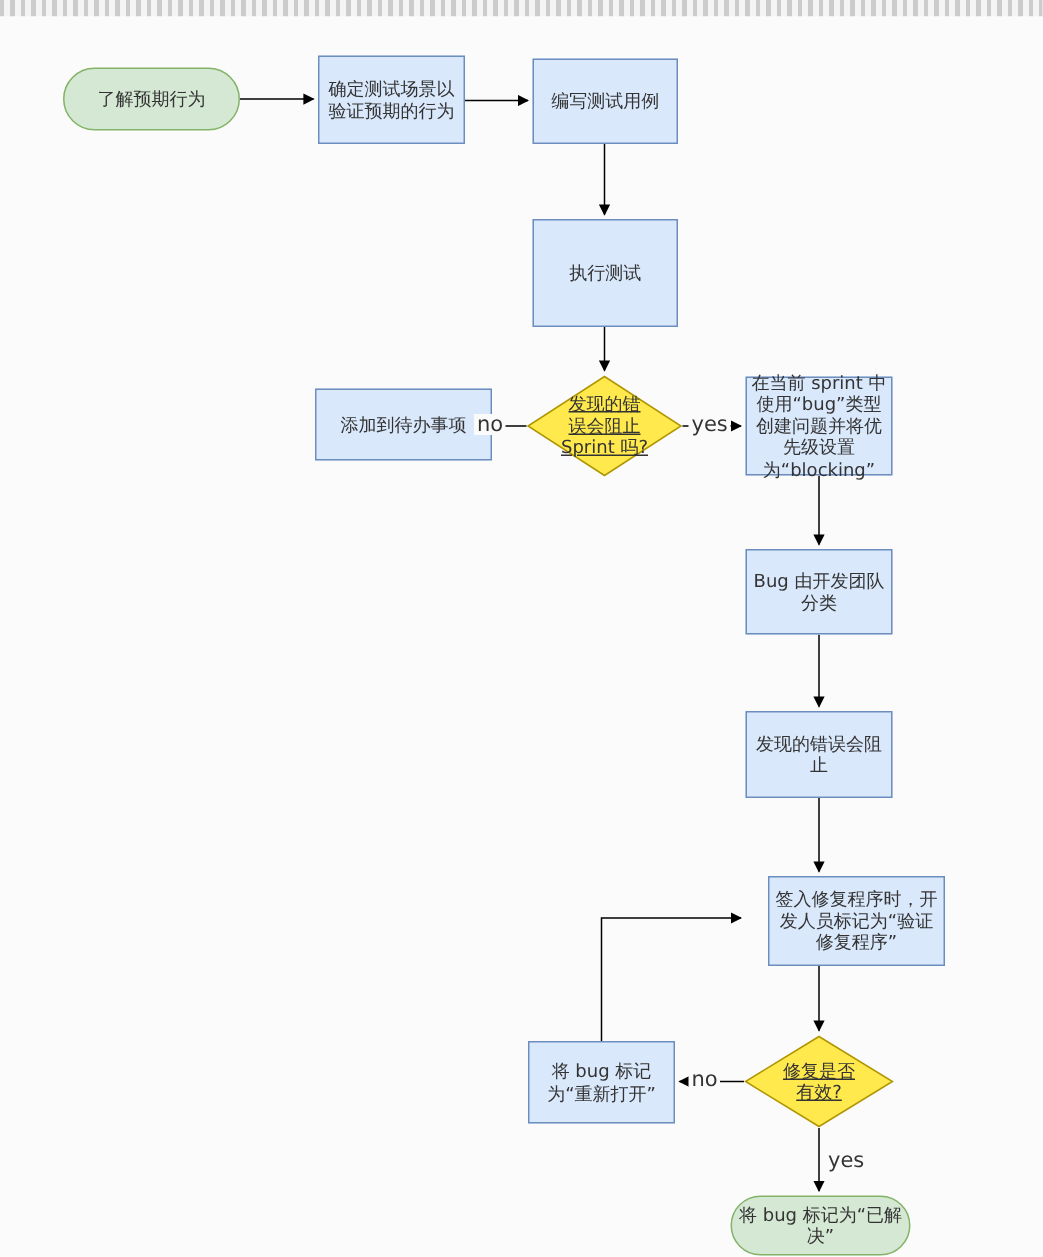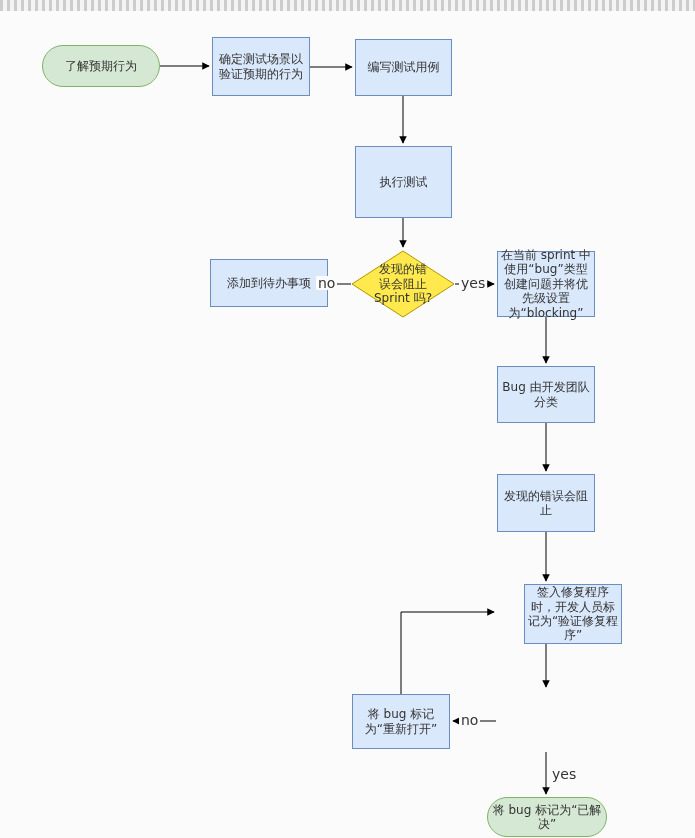--- a/index.html
+++ b/index.html
@@ -27,21 +27,21 @@
     position:absolute;box-sizing:border-box;
     display:flex;align-items:center;justify-content:center;
     text-align:center;font-size:12px;line-height:1.2;color:var(--text);
     padding:2px;
   }
   .process{background:var(--process-fill);border:1px solid var(--process-stroke);}
   .terminal{background:var(--terminal-fill);border:1px solid var(--terminal-stroke);border-radius:22px;}
   .decision{background:transparent;border:none;padding:0;}
   .decision svg.diamond{position:absolute;left:0;top:0;width:100%;height:100%;}
   .decision polygon{fill:var(--decision-fill);stroke:var(--decision-stroke);stroke-width:1;}
-  .dlabel{position:relative;z-index:1;display:block;}
+  .dlabel{position:relative;z-index:1;display:block;text-decoration:underline;}
   .edge-label{
     position:absolute;font-size:14px;line-height:14px;color:var(--text);
     background:var(--canvas);padding:0 2px;z-index:2;
   }
 </style>
 </head>
 <body>
 
 <div class="top-stripes"></div>
 
@@ -100,24 +100,30 @@
   </div>
 
   <div class="node process" style="left:497px;top:355px;width:98px;height:57px">
     <span class="nlabel">Bug 由开发团队分类</span>
   </div>
 
   <div class="node process" style="left:497px;top:463px;width:98px;height:58px">
     <span class="nlabel">发现的错误会阻止</span>
   </div>
 
-  <div class="node process" style="left:524px;top:573px;width:98px;height:60px">
+  <div class="node process" style="left:512px;top:573px;width:118px;height:60px">
     <span class="nlabel">签入修复程序时，开发人员标记为“验证修复程序”</span>
   </div>
 
+  <div class="node decision" style="left:496px;top:679px;width:100px;height:62px">
+    <svg class="diamond" viewBox="0 0 100 62" preserveAspectRatio="none">
+      <polygon points="50,1 99,31 50,61 1,31"></polygon>
+    </svg>
+    <span class="dlabel" style="width:54px">修复是否有效?</span>
+  </div>
 
   <div class="node process" style="left:352px;top:683px;width:98px;height:55px">
     <span class="nlabel">将 bug 标记为“重新打开”</span>
   </div>
 
   <div class="node terminal" style="left:487px;top:786px;width:120px;height:40px">
     <span class="nlabel">将 bug 标记为“已解决”</span>
   </div>
 
   <div class="edge-label" style="left:316px;top:265px">no</div>

